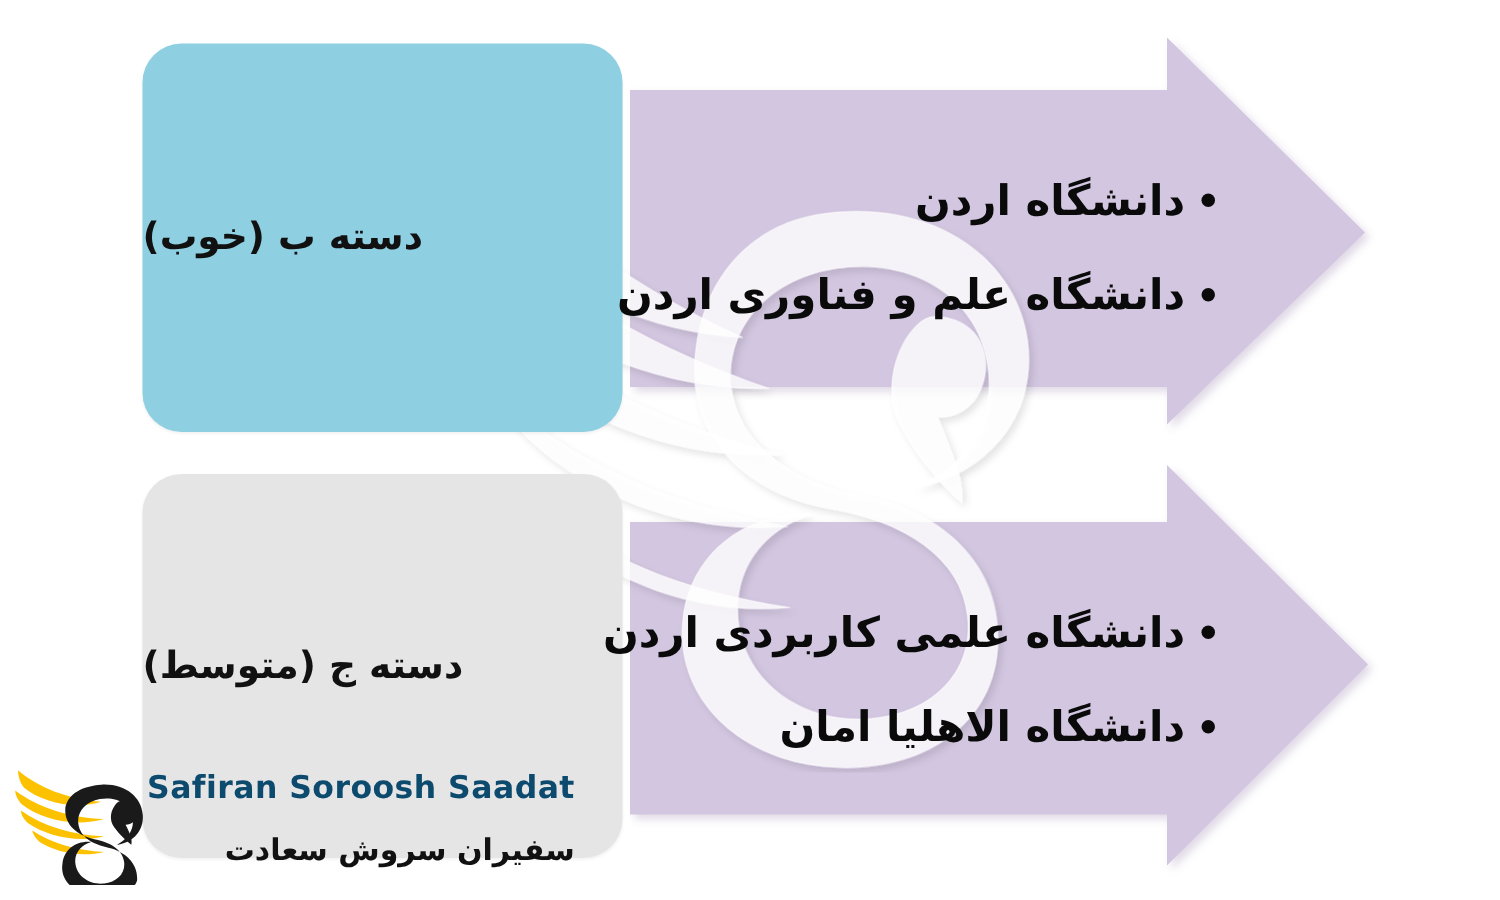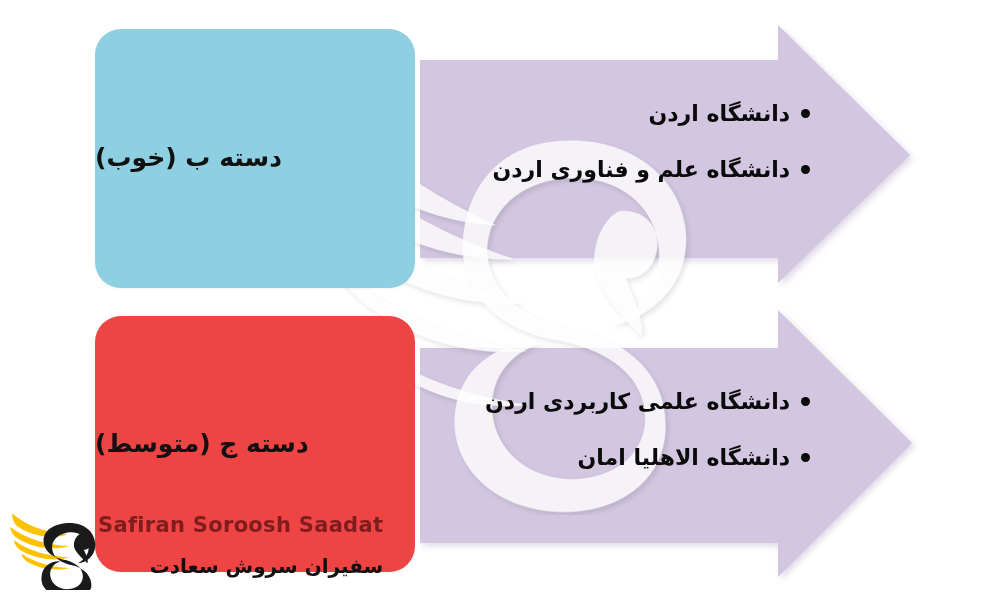--- a/index.html
+++ b/index.html
@@ -43,42 +43,43 @@
     line-height:1.3;
     text-align:center;
     direction:rtl;
   }
   #box-good{
     left:95px;top:29px;width:320px;height:259px;
     background:#8ecfe1;
   }
   #box-mid{
     left:95px;top:316px;width:320px;height:256px;
-    background:#ef4444;
+    background:#e5e5e5;
   }
 
   
   .bullets{
     position:absolute;
     z-index:5;
     direction:rtl;
     text-align:right;
     list-style:none;
     margin:0;padding:0;
   }
   .bullets li{
     display:flex;
     align-items:center;
     justify-content:flex-start;
     gap:11px;
     color:#0a0a0a;
-    font-size:22px;
+    font-size:28px;
     font-weight:bold;
     line-height:1.25;
     white-space:nowrap;
+    margin-top:16px;
   }
   .bullets li .dot{
     width:9px;height:9px;border-radius:50%;
     background:#0a0a0a;flex:0 0 auto;
     display:inline-block;
   }
   .bullets li .btext{display:inline-block;}
   #bullets-good{right:190px;top:100px;}
   #bullets-good li{margin-bottom:28px;}
   #bullets-mid{right:190px;top:388px;}
@@ -94,21 +95,21 @@
   }
   .brand .mark{width:96px;height:86px;flex:0 0 auto;margin-right:-6px;}
   .brand .mark svg{display:block;width:100%;height:100%;}
   .brand .words{
     display:flex;flex-direction:column;
     justify-content:center;
     line-height:1;
     margin-bottom:4px;
   }
   .brand .latin{
-    font-size:21px;font-weight:bold;color:#7f1d1d;
+    font-size:21px;font-weight:bold;color:#0c4a6e;
     letter-spacing:.3px;white-space:nowrap;
     font-family:"DejaVu Sans","Liberation Sans",sans-serif;
   }
   .brand .persian{
     font-size:20px;font-weight:bold;color:#111111;
     direction:rtl;white-space:nowrap;margin-top:20px;
   }
 </style>
 </head>
 <body>

